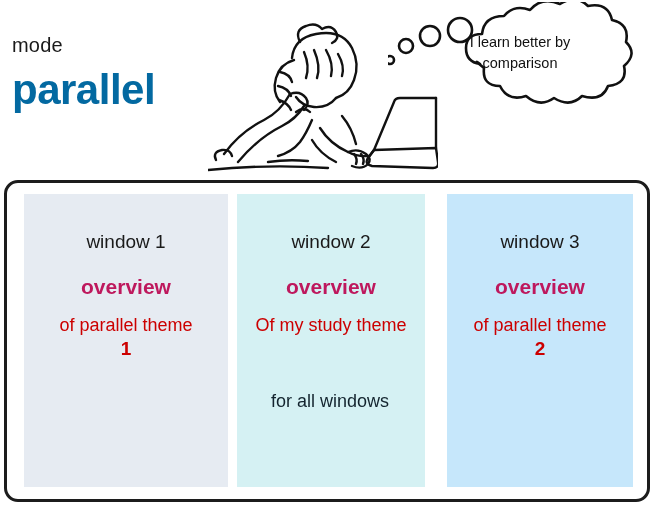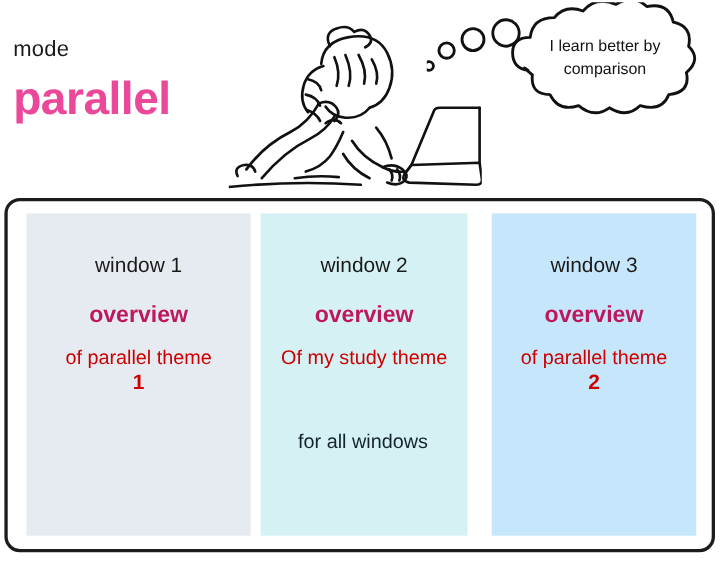--- a/index.html
+++ b/index.html
@@ -31,21 +31,21 @@
     font-size: 20px;
     color: #1a1a1a;
     letter-spacing: 0.2px;
   }
   #mode-value {
     position: absolute;
     left: 12px;
     top: 66px;
     font-size: 42px;
     font-weight: bold;
-    color: #ec4899;
+    color: #0369a1;
     letter-spacing: -0.5px;
   }
 
   
   #illustration {
     position: absolute;
     left: 208px;
     top: 2px;
     width: 230px;
     height: 172px;
@@ -56,21 +56,21 @@
   #thought-bubble {
     position: absolute;
     left: 388px;
     top: 2px;
     width: 266px;
     height: 140px;
   }
   #thought-bubble svg { display: block; }
   #thought-text {
     position: absolute;
-    left: 82px;
+    left: 52px;
     top: 30px;
     width: 160px;
     text-align: center;
     font-size: 14.5px;
     line-height: 21px;
     color: #111111;
   }
 
   
   #windows-container {

